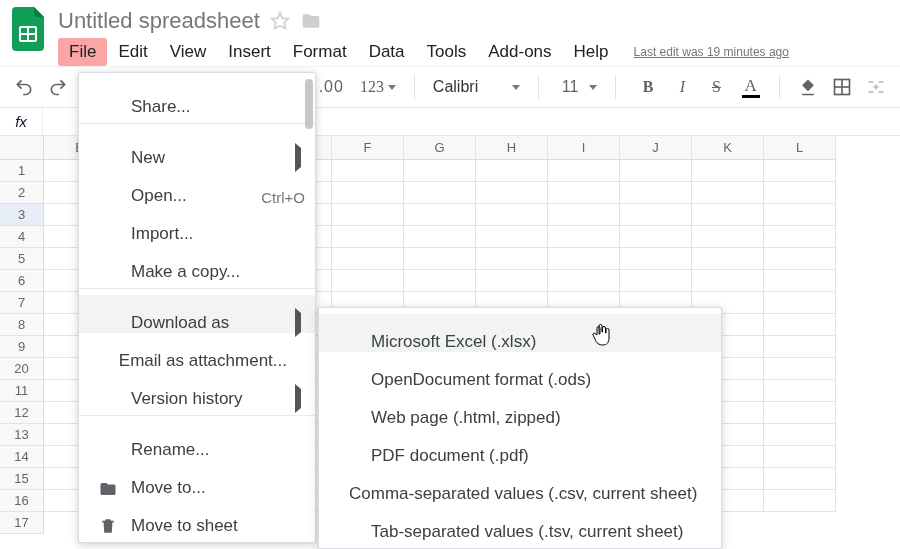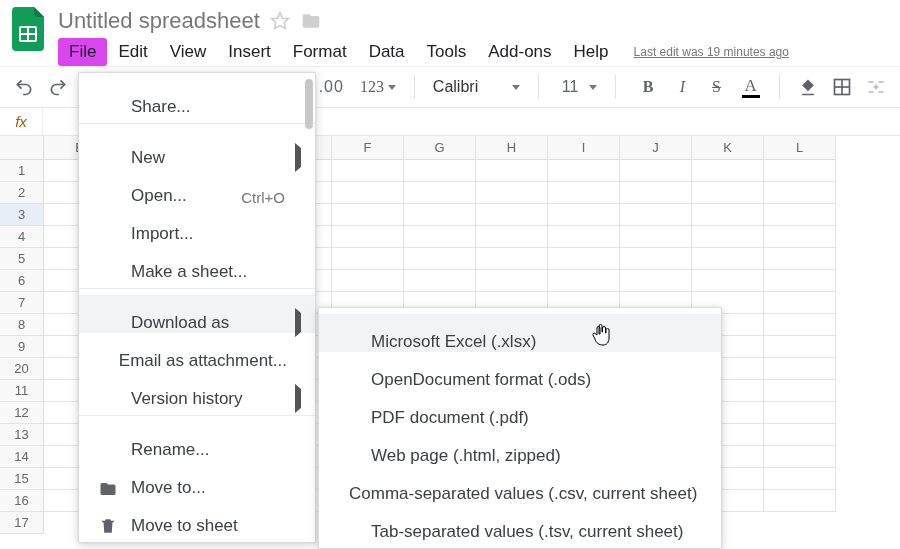--- a/index.html
+++ b/index.html
@@ -16,41 +16,41 @@
   
   .docs-header { padding: 8px 19px 0 8px; display:flex; align-items:flex-start; gap:8px;}
   .logo {
     width: 42px; height: 42px; flex:none; display:flex; align-items:center; justify-content:center;
   }
   .title-row { display:flex; align-items:center; gap:10px; height:26px;}
   .doc-title { font-size:22px; color:#777; font-weight:400; }
   .star, .folder { color:#bdbdbd; display:inline-flex; }
   .menus { display:flex; align-items:center; gap:0; margin-top:4px; font-size:17px; color:#202124;}
   .menu-item { padding:4px 11px; border-radius:3px; cursor:default;}
-  .menu-item.open { background:#d946ef; }
+  .menu-item.open { background:#fca5a5; }
   .last-edit { color:#777; text-decoration:underline; margin-left:14px; font-size:12px;}
 
   
   .toolbar {
     height:42px; display:flex; align-items:center; gap:6px;
     padding:0 10px; border-bottom:1px solid #e6e6e6; border-top:1px solid #f1f1f1;
     color:#5f6368; font-size:16px;
   }
   .tb-btn { width:30px; height:30px; display:flex; align-items:center; justify-content:center; }
   .tb-sep { width:1px; background:#e0e0e0;}
   .tb-gap { width:250px; }
   .font-name { width:78px; font-size:16px; color:#333;}
   .font-size { width:28px; text-align:center;}
   .caret { width:0; height:0; border-left:4px solid transparent; border-right:4px solid transparent; border-top:5px solid #777; display:inline-block; }
   .A-underline { display:flex; flex-direction:column; align-items:center; line-height:1;}
   .A-underline .bar { width:18px; height:3px; background:#000; margin-top:1px;}
 
   
   .fx-row { height:28px; border-bottom:1px solid #e6e6e6; display:flex; align-items:center;}
-  .fx-label { width:42px; text-align:center; font-style:italic; color:#a16207; font-size:15px;}
+  .fx-label { width:42px; text-align:center; font-style:italic; color:#0f172a; font-size:15px;}
   .fx-divider{ width:1px; height:100%; background:#eee;}
 
   
   .sheet { position:relative; }
   .corner { position:absolute; left:0; top:0; width:44px; height:24px; background:#f8f8f8; border-right:1px solid #ddd; border-bottom:1px solid #ddd;}
   .col-headers { position:absolute; left:44px; top:0; height:24px; display:flex;}
   .col-h { width:72px; background:#f8f8f8; border-right:1px solid #e3e3e3; border-bottom:1px solid #ddd; font-size:13px; color:#666; display:flex; align-items:center; justify-content:center;}
   .row-headers { position:absolute; left:0; top:24px; width:44px;}
   .row-h { height:22px; background:#f8f8f8; border-right:1px solid #ddd; border-bottom:1px solid #e3e3e3; font-size:13px; color:#666; display:flex; align-items:center; justify-content:center;}
   .row-h.sel { background:#e8eef7;}
@@ -60,21 +60,21 @@
 
   
   .menu {
     position:absolute; background:#fff; border:1px solid #dadce0; border-radius:2px;
     box-shadow: 0 2px 10px rgba(0,0,0,.18), 0 0 0 1px rgba(0,0,0,.02);
     padding:6px 0; font-size:17px; color:#3c4043;
   }
   .m-row { height:38px; display:flex; align-items:flex-end; padding:0 28px 0 18px; gap:12px; white-space:nowrap; position:relative;}
   .m-row.hover { background:#f1f3f4;}
   .m-icon { width:22px; display:flex; justify-content:center; color:#5f6368;}
-  .m-short { position:absolute; right:30px; color:#777; font-size:15px;margin-top:28px;}
+  .m-short { position:absolute; right:10px; color:#777; font-size:15px;margin-top:28px;}
   .m-sub   { position:absolute; right:14px; }
   .m-sub .tri{ width:0;height:0;border-top:5px solid transparent;border-bottom:5px solid transparent;border-left:6px solid #555;}
   .m-div { height:1px; background:#e8eaed; margin:6px 0;}
   .menu .scrollbar { position:absolute; right:2px; top:6px; bottom:6px; width:8px;}
   .menu .thumb { position:absolute; right:0; top:0; width:8px; height:50px; background:#c7c7c7; border-radius:4px;}
 
   .file-menu { left:78px; top:72px; width:238px; }
   .sub-menu  { left:318px; top:307px; width:404px; }
 
   .cursor { position:absolute; left:592px; top:322px; pointer-events:none; }
@@ -446,21 +446,21 @@
       <span class="m-icon"></span>
       <span>Open...</span>
       <span class="m-short">Ctrl+O</span>
     </div>
   <div class="m-row">
       <span class="m-icon"></span>
       <span>Import...</span>
     </div>
   <div class="m-row">
       <span class="m-icon"></span>
-      <span>Make a sheet...</span>
+      <span>Make a copy...</span>
     </div>
   <div class="m-div"></div>
   <div class="m-row hover">
       <span class="m-icon"></span>
       <span>Download as</span>
       <span class="m-sub"><span class="tri"></span></span>
     </div>
   <div class="m-row">
       <span class="m-icon"></span>
       <span>Email as attachment...</span>
@@ -497,25 +497,25 @@
   <div class="m-row hover">
       <span style="width:22px;"></span>
       <span>Microsoft Excel (.xlsx)</span>
     </div>
   <div class="m-row">
       <span style="width:22px;"></span>
       <span>OpenDocument format (.ods)</span>
     </div>
   <div class="m-row">
       <span style="width:22px;"></span>
+      <span>Web page (.html, zipped)</span>
+    </div>
+  <div class="m-row">
+      <span style="width:22px;"></span>
       <span>PDF document (.pdf)</span>
-    </div>
-  <div class="m-row">
-      <span style="width:22px;"></span>
-      <span>Web page (.html, zipped)</span>
     </div>
   <div class="m-row">
       <span style="width:22px;"></span>
       <span>Comma-separated values (.csv, current sheet)</span>
     </div>
   <div class="m-row">
       <span style="width:22px;"></span>
       <span>Tab-separated values (.tsv, current sheet)</span>
     </div>
 </div>

